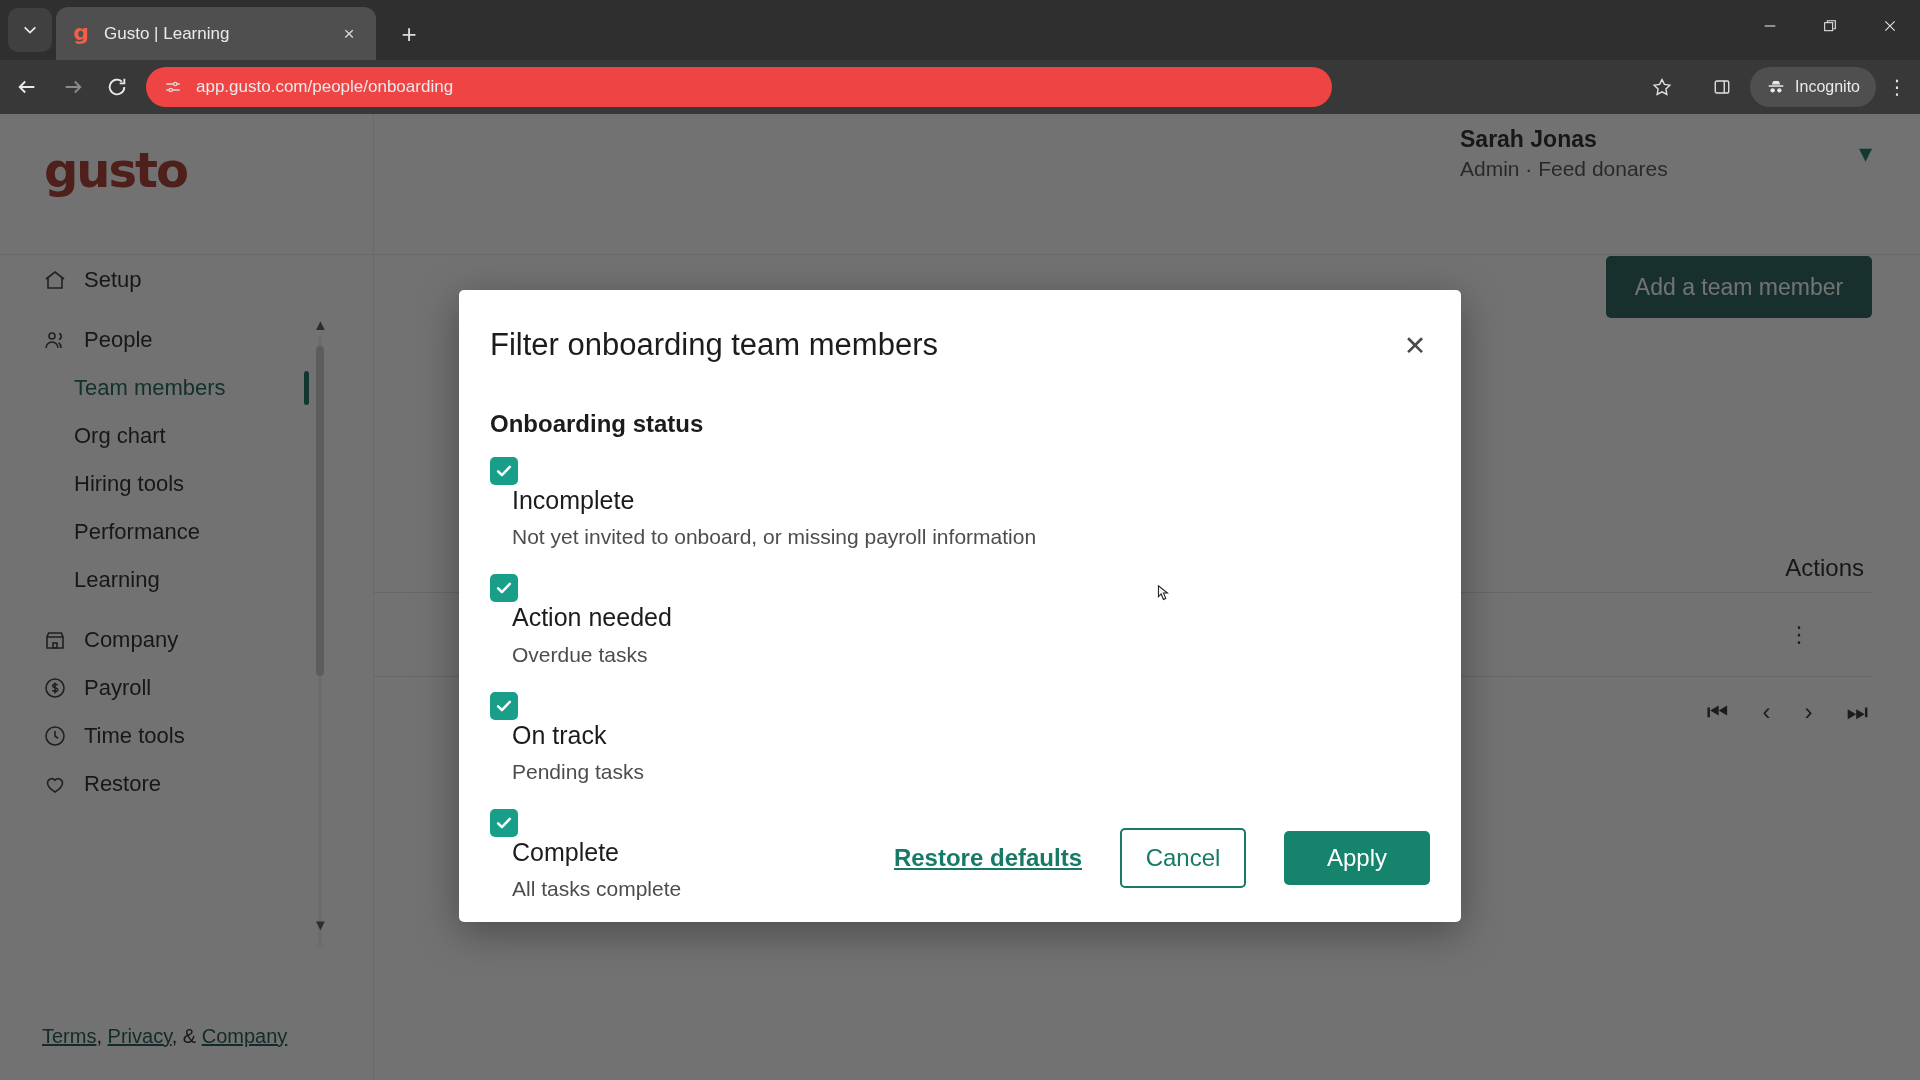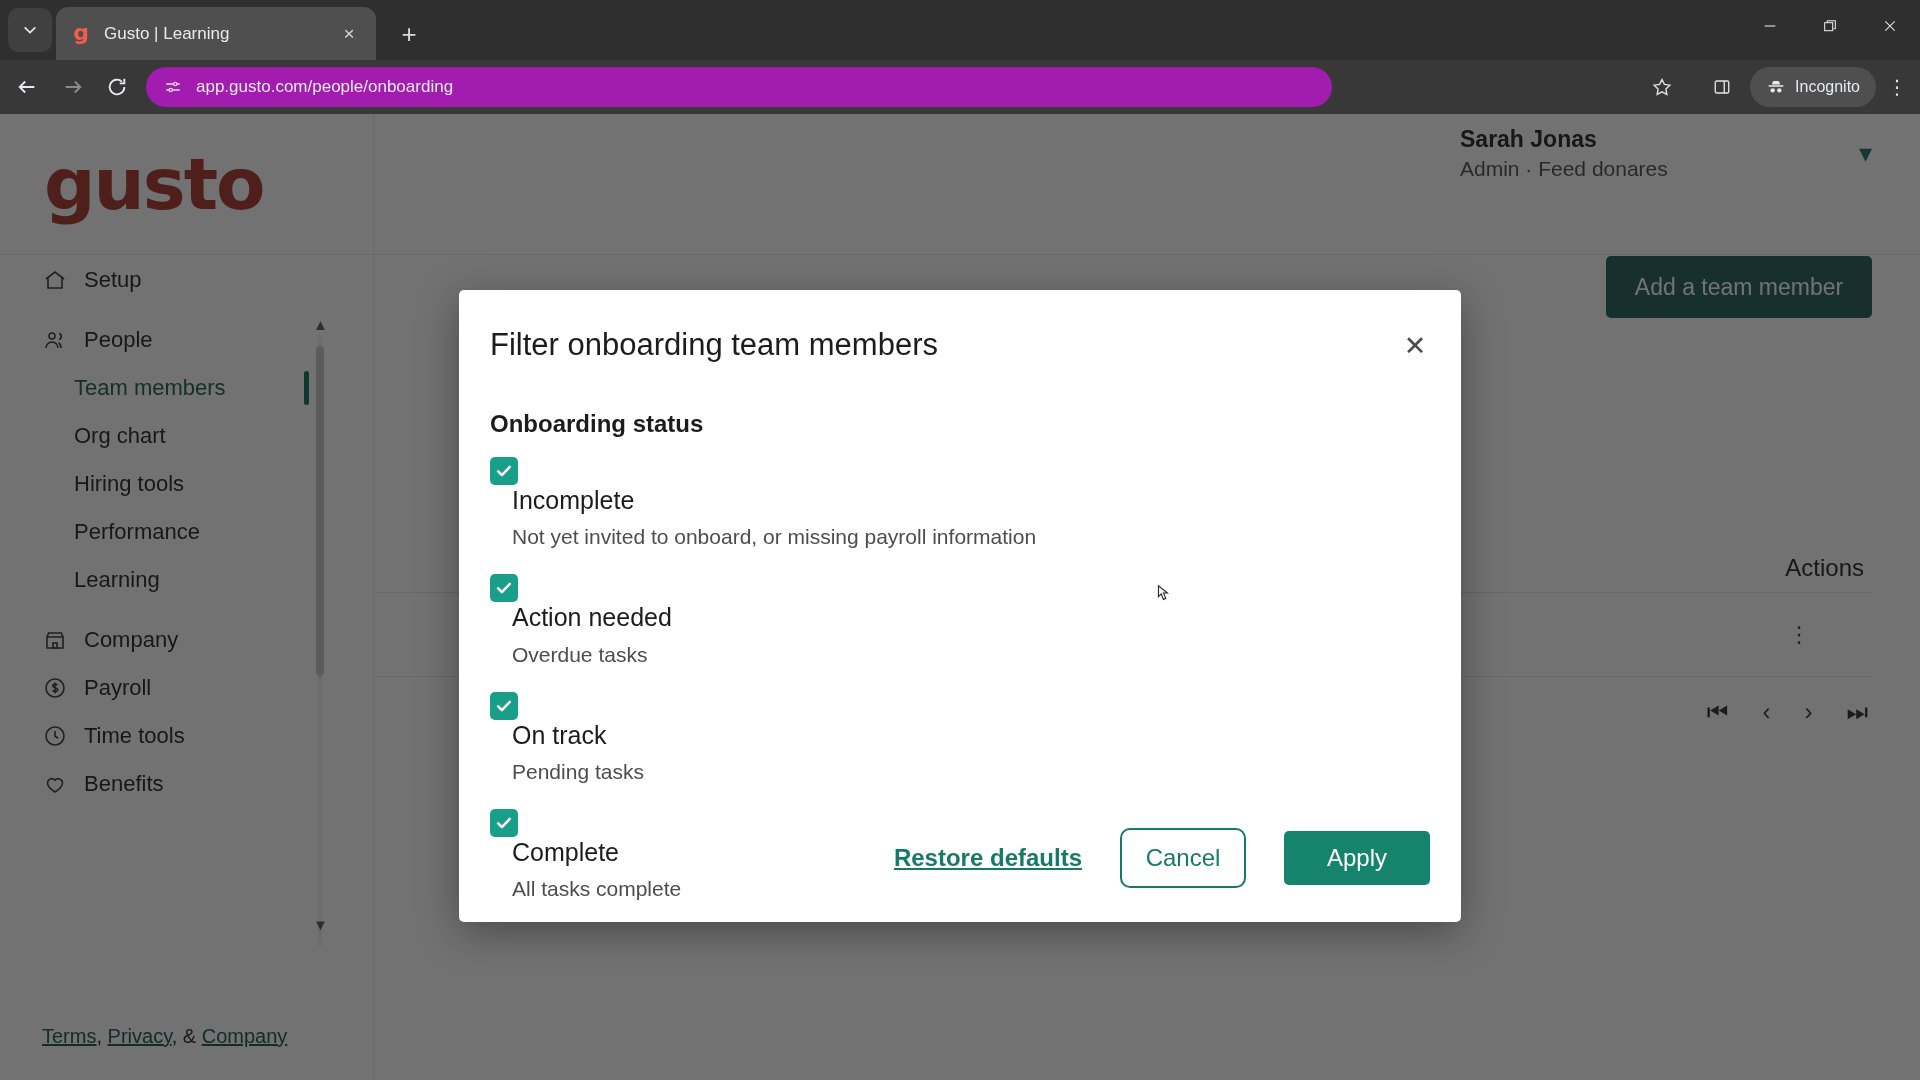--- a/index.html
+++ b/index.html
@@ -62,21 +62,21 @@
   .nav-ico {
     position: absolute; top: 10px; width: 34px; height: 34px;
     display: flex; align-items: center; justify-content: center;
   }
   .nav-ico svg { width: 22px; height: 22px; }
   #nav-back  { left: 10px;  color: #e8eaed; }
   #nav-fwd   { left: 56px;  color: #8b8b8b; }
   #nav-reload{ left: 100px; color: #e8eaed; }
   .omnibox {
     position: absolute; left: 146px; top: 7px; width: 1186px; height: 40px;
-    background: #a21caf; border-radius: 20px; display: flex; align-items: center;
+    background: #ef4444; border-radius: 20px; display: flex; align-items: center;
     padding: 4px 14px;
   }
   .omni-lock { width: 26px; height: 26px; flex: 0 0 26px; display:flex;
     align-items:center; justify-content:center; color: #dadada; }
   .omni-lock svg { width: 18px; height: 18px; }
   .omni-url { margin-left: 10px; color: #e8eaed; font-size: 17px;
     font-family: "Liberation Sans", sans-serif; }
   .tb-right { position: absolute; top: 7px; height: 40px; display: flex;
     align-items: center; }
   #tb-star { right: 238px; width: 40px; justify-content: center; display:flex;
@@ -95,21 +95,21 @@
     display:flex; align-items:center; justify-content:center; color: #e3e3e3;
     font-size: 20px; letter-spacing: 0; }
 
   
   .page {
     position: absolute; left: 0; top: 114px; width: 1920px; height: 966px;
     background: #ffffff;
   }
   .brand {
     position: absolute; left: 44px; top: 28px;
-    color: #a93226; font-size: 72px; font-weight: bold; letter-spacing: -2px;
+    color: #a93226; font-size: 48px; font-weight: bold; letter-spacing: -2px;
     font-family: "DejaVu Sans", sans-serif;
   }
   .topdivider { position:absolute; left:0; top:140px; width:1920px; height:1px;
     background:#e8e8e8; }
   .user-box { position: absolute; right: 48px; top: 12px; width: 420px;
     display: flex; align-items: center; }
   .user-txt { flex: 1; text-align: left; padding-left: 8px; }
   .user-name { color: #1c1c1c; font-size: 23px; font-weight: 600; }
   .user-role { color: #4a4a4a; font-size: 21px; margin-top: 4px; }
   .user-caret { color: #12705f; font-size: 26px; }
@@ -183,21 +183,21 @@
   .opt-txt { margin-left: 22px; }
   .opt-label { font-size: 25px; color: #1c1c1c; line-height: 1.25; }
   .opt-desc { font-size: 21px; color: #4d4d4d; margin-top: 9px; }
 
   .footer { position: absolute; left: 0; right: 31px; bottom: 34px;
     display: flex; align-items: center; justify-content: flex-end; gap: 38px; }
   .lnk-restore { color: #177a66; font-size: 24px; font-weight: bold;
     text-decoration: underline; background: none; border: none; cursor: pointer;
     font-family: "Liberation Sans", sans-serif; padding: 0; margin-left: 48px; }
   .btn-cancel { width: 126px; height: 60px; background: #ffffff;
-    border: 2px solid #177a66; color: #177a66; border-radius: 10px;
+    border: 2px solid #177a66; color: #177a66; border-radius: 5px;
     font-size: 24px; font-family: "Liberation Sans", sans-serif; }
   .btn-apply { width: 146px; height: 54px; background: #16846d; border: none;
     color: #ffffff; border-radius: 5px; font-size: 24px;
     font-family: "Liberation Sans", sans-serif; }
 
   .cursor { position: absolute; left: 1152px; top: 583px; width: 22px;
     height: 26px; color: #1a1a1a; pointer-events: none; }
 </style>
 </head>
 <body>
@@ -363,21 +363,21 @@
             </svg>
           </span>
         <span>Time tools</span>
       </div>
       <div class="sb-item">
         <span class="sb-ico">
             <svg viewBox="0 0 24 24" fill="none" stroke="currentColor" stroke-width="1.6">
               <path d="M12 20s-7.5-4.6-7.5-9.3A4.2 4.2 0 0112 8.3a4.2 4.2 0 017.5 2.4C19.5 15.4 12 20 12 20z"></path>
             </svg>
           </span>
-        <span>Benefits</span>
+        <span>Restore</span>
       </div>
 
       <div class="sb-legal">
         <a href="#">Terms</a><span>, </span><a href="#">Privacy</a><span>, &amp; </span><a href="#">Company</a>
       </div>
 
       <div class="sb-arrow up">▲</div>
       <div class="sb-scroll">
         <div class="track"></div>
         <div class="thumb"></div>

